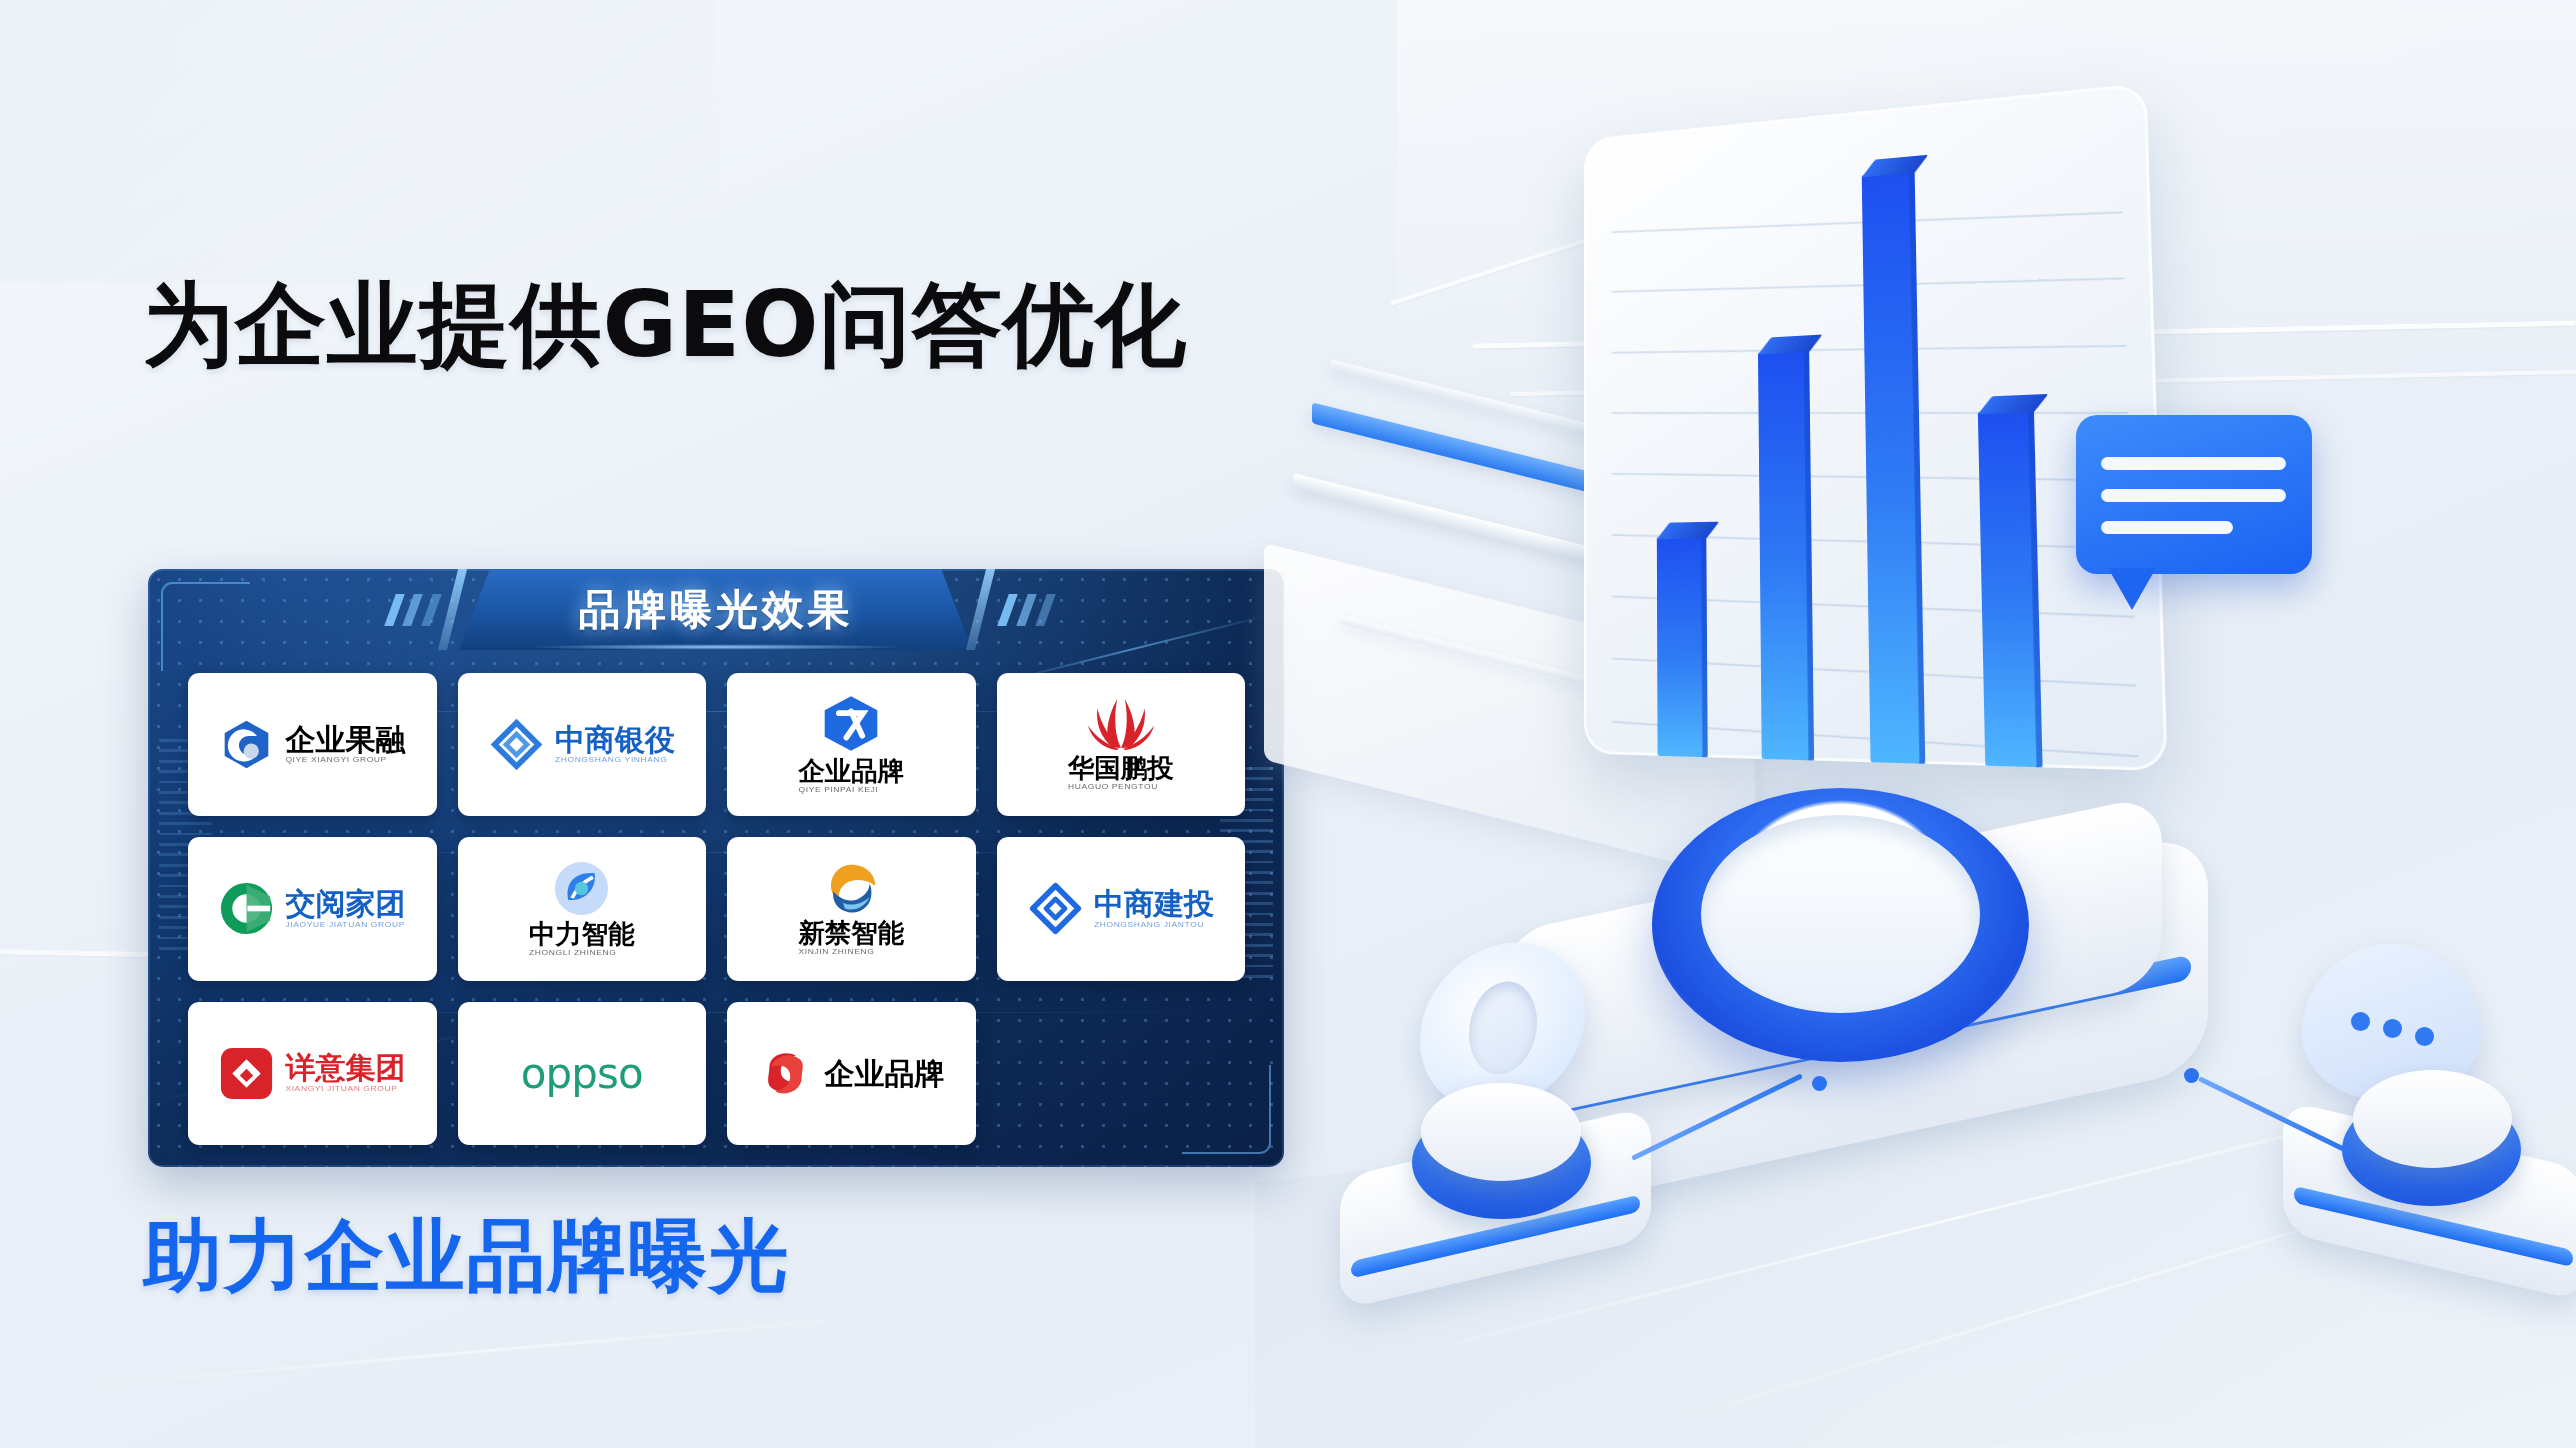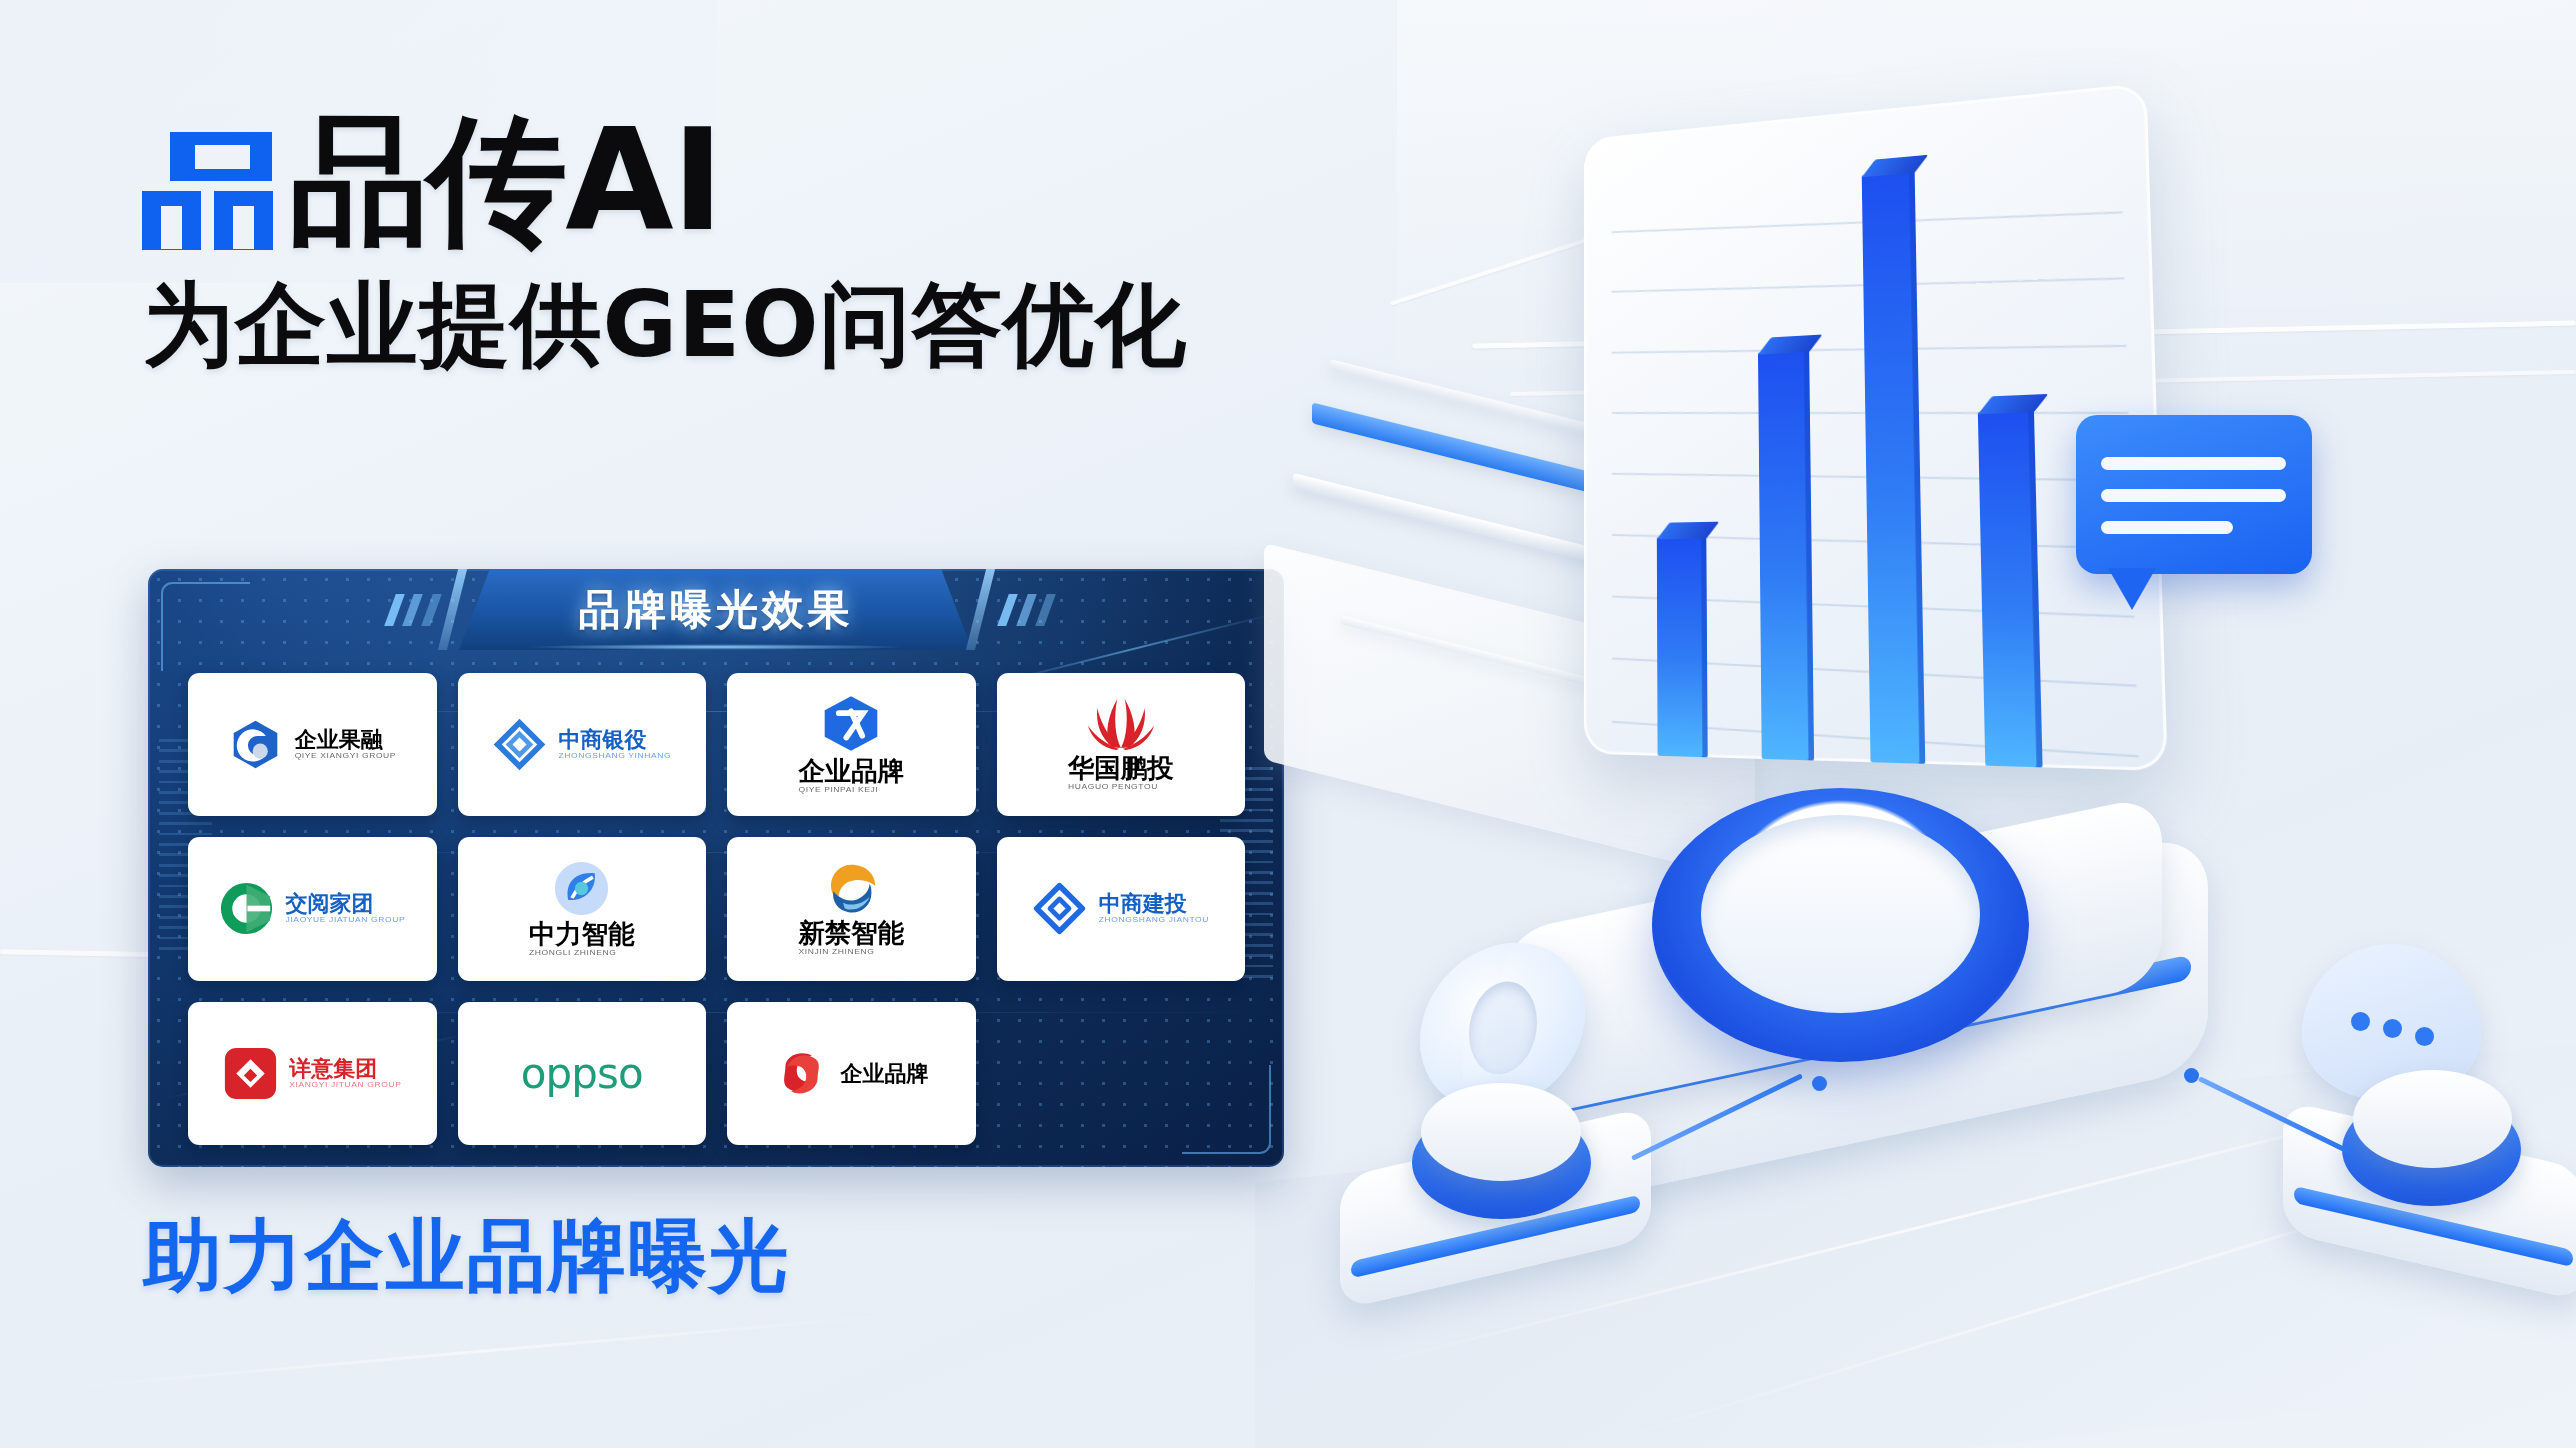--- a/index.html
+++ b/index.html
@@ -86,21 +86,21 @@
 
   
   .grid{position:absolute;left:40px;top:104px;width:1057px;height:472px;
         display:grid;grid-template-columns:repeat(4,1fr);grid-template-rows:repeat(3,1fr);
         gap:21px 21px;}
   .card{background:#ffffff;border-radius:11.3px;display:flex;align-items:center;justify-content:center;
         box-shadow:0 5.7px 15px rgba(0,20,50,.35);position:relative;overflow:hidden;}
   .card-in{display:flex;align-items:center;gap:11.3px;padding:0 13.2px;}
   .logo-mark{flex:0 0 auto;display:block;}
   .logo-txt{display:flex;flex-direction:column;justify-content:center;}
-  .logo-name{font-size:22px;font-weight:bold;letter-spacing:0px;line-height:1.05;white-space:nowrap;
+  .logo-name{font-size:30px;font-weight:bold;letter-spacing:0px;line-height:1.05;white-space:nowrap;
              font-family:"DejaVu Sans","Liberation Sans",sans-serif;}
   .logo-sub{font-size:8.5px;letter-spacing:0.6px;line-height:1.2;white-space:nowrap;opacity:.62;
             font-family:"Liberation Sans",sans-serif;transform:scaleY(.9);transform-origin:left top;}
   .stack{flex-direction:column;gap:3.8px;}
   .stack .logo-name{font-size:26.4px;text-align:center;}
   .stack .logo-sub{text-align:left;}
   .wordmark{font-size:42px;letter-spacing:-0.9px;font-weight:500;
             font-family:"DejaVu Sans","Liberation Sans",sans-serif;}
 
   
@@ -154,34 +154,20 @@
     <div class="bgline" style="left:1472px;top:332px;width:1104px;height:4.7px;border-radius:2.8px;transform:rotate(-1.2deg);"></div>
     <div class="bgline" style="left:1510px;top:381px;width:1066px;height:3.8px;border-radius:2.8px;transform:rotate(-1.2deg);opacity:.75;"></div>
     <div class="bgline" style="left:0;top:953px;width:406px;height:4.7px;border-radius:2.8px;transform:rotate(1.1deg);opacity:.8;"></div>
     <div class="bgdiag" style="left:1349px;top:1368px;width:1227px;transform:rotate(-14deg);"></div>
     <div class="bgdiag" style="left:1595px;top:1444px;width:1038px;transform:rotate(-17deg);opacity:.7;"></div>
     <div class="bgdiag" style="left:57px;top:1387px;width:849px;transform:rotate(-5deg);opacity:.55;"></div>
     <div class="bgshade" style="left:1255px;top:1113px;width:1321px;height:340px;opacity:.35;transform:skewY(-6deg);"></div>
     <div class="bgline" style="left:1378px;top:223px;width:510px;height:3.8px;border-radius:2.8px;transform:rotate(-18deg);opacity:.85;"></div>
   </div>
 
-  <div class="brand-row">
-    <div class="brand-mark">
-      <div class="bm-top">
-          <i></i>
-        </div>
-      <div class="bm-bl">
-          <i></i>
-        </div>
-      <div class="bm-br">
-          <i></i>
-        </div>
-    </div>
-    <div class="brand-text">品传AI</div>
-  </div>
 
   <div class="headline">为企业提供GEO问答优化</div>
   <div class="footline">助力企业品牌曝光</div>
 
   <div class="panel">
     <div class="panel-dots"></div>
     <div class="panel-glow"></div>
 
     <div class="hline" style="top:142px;"></div>
     <div class="hline" style="top:283px;opacity:.5;"></div>

